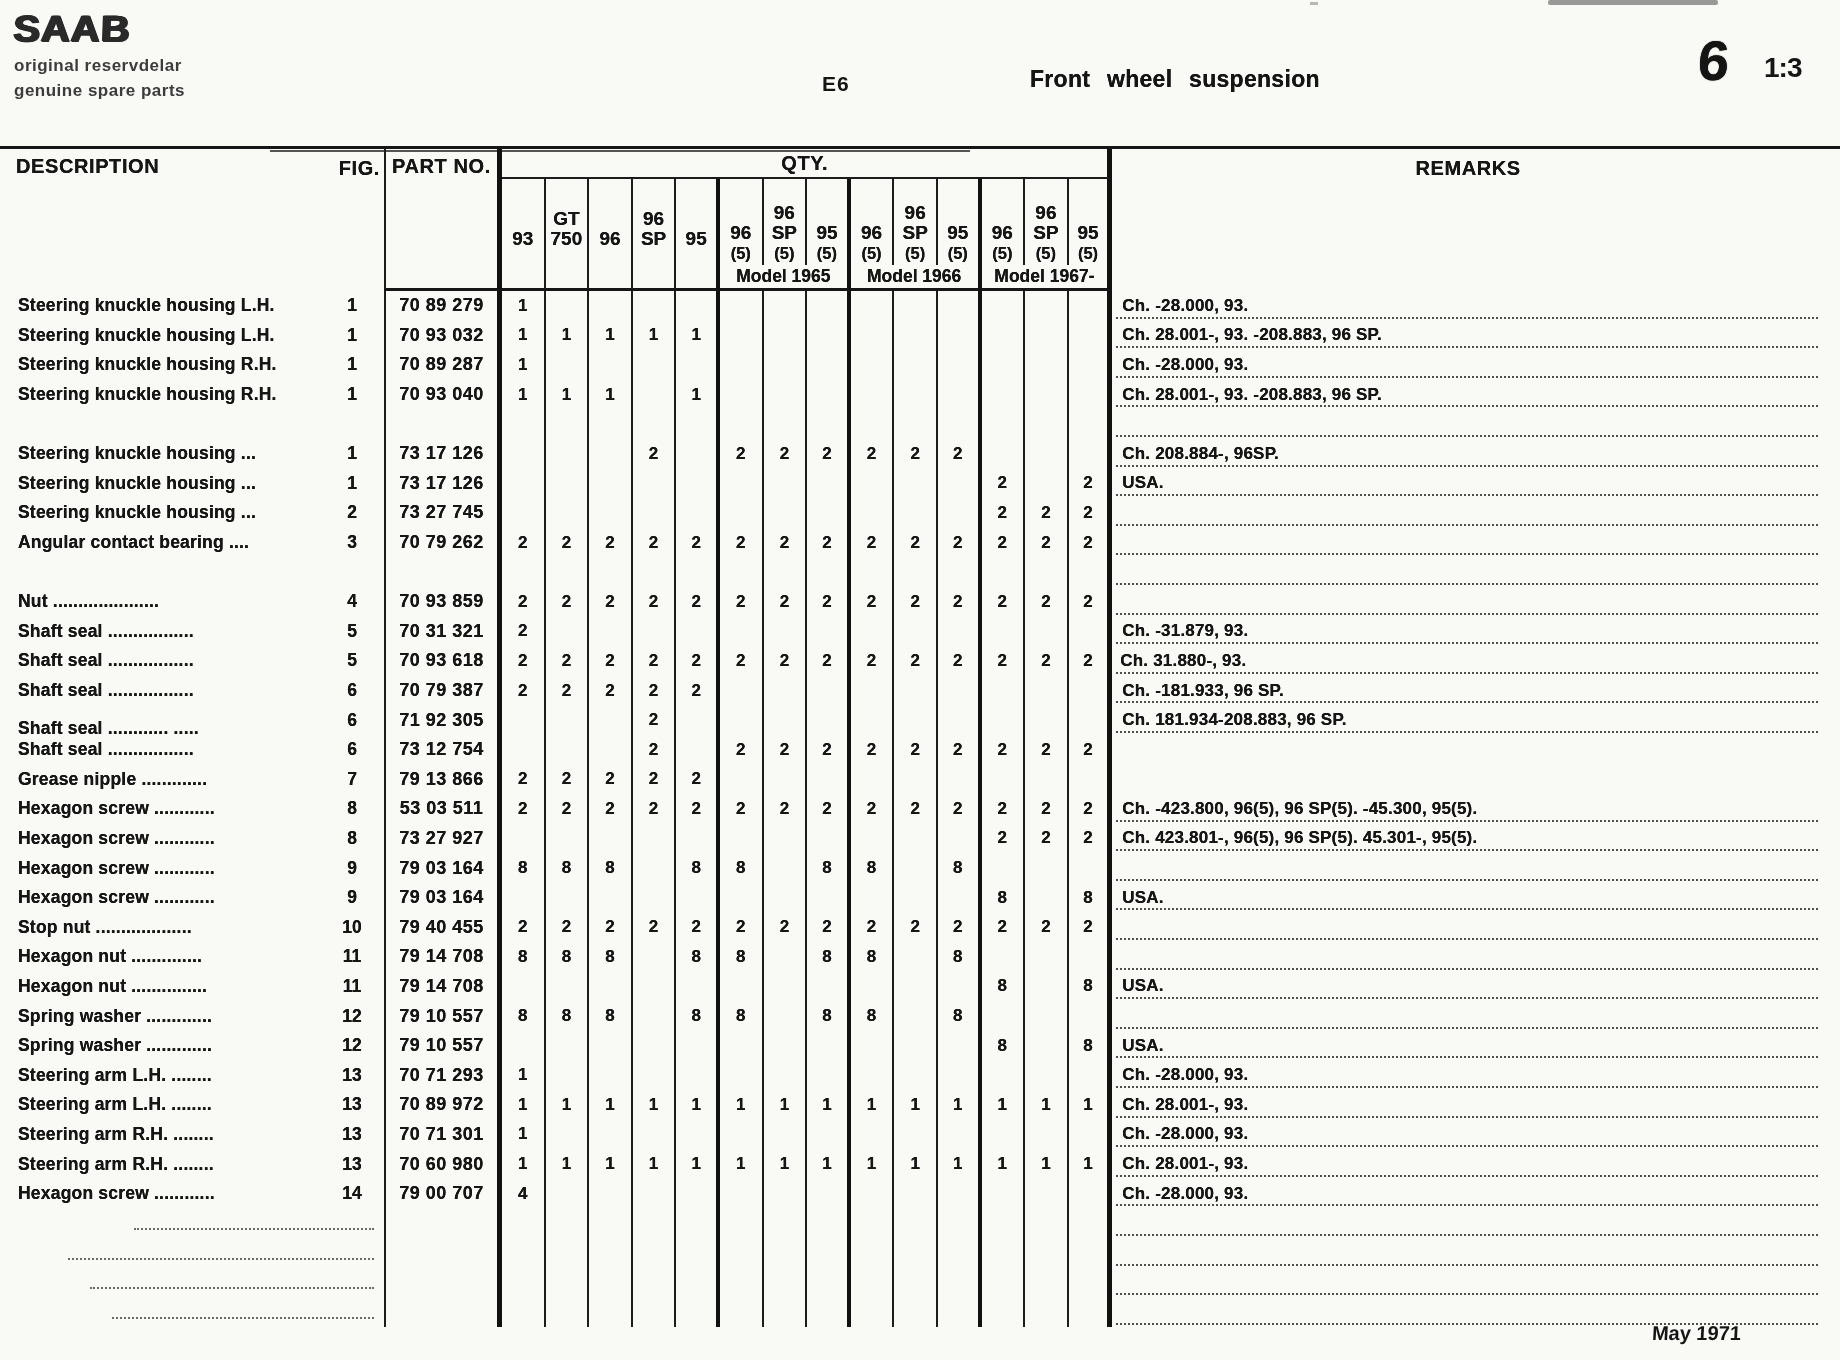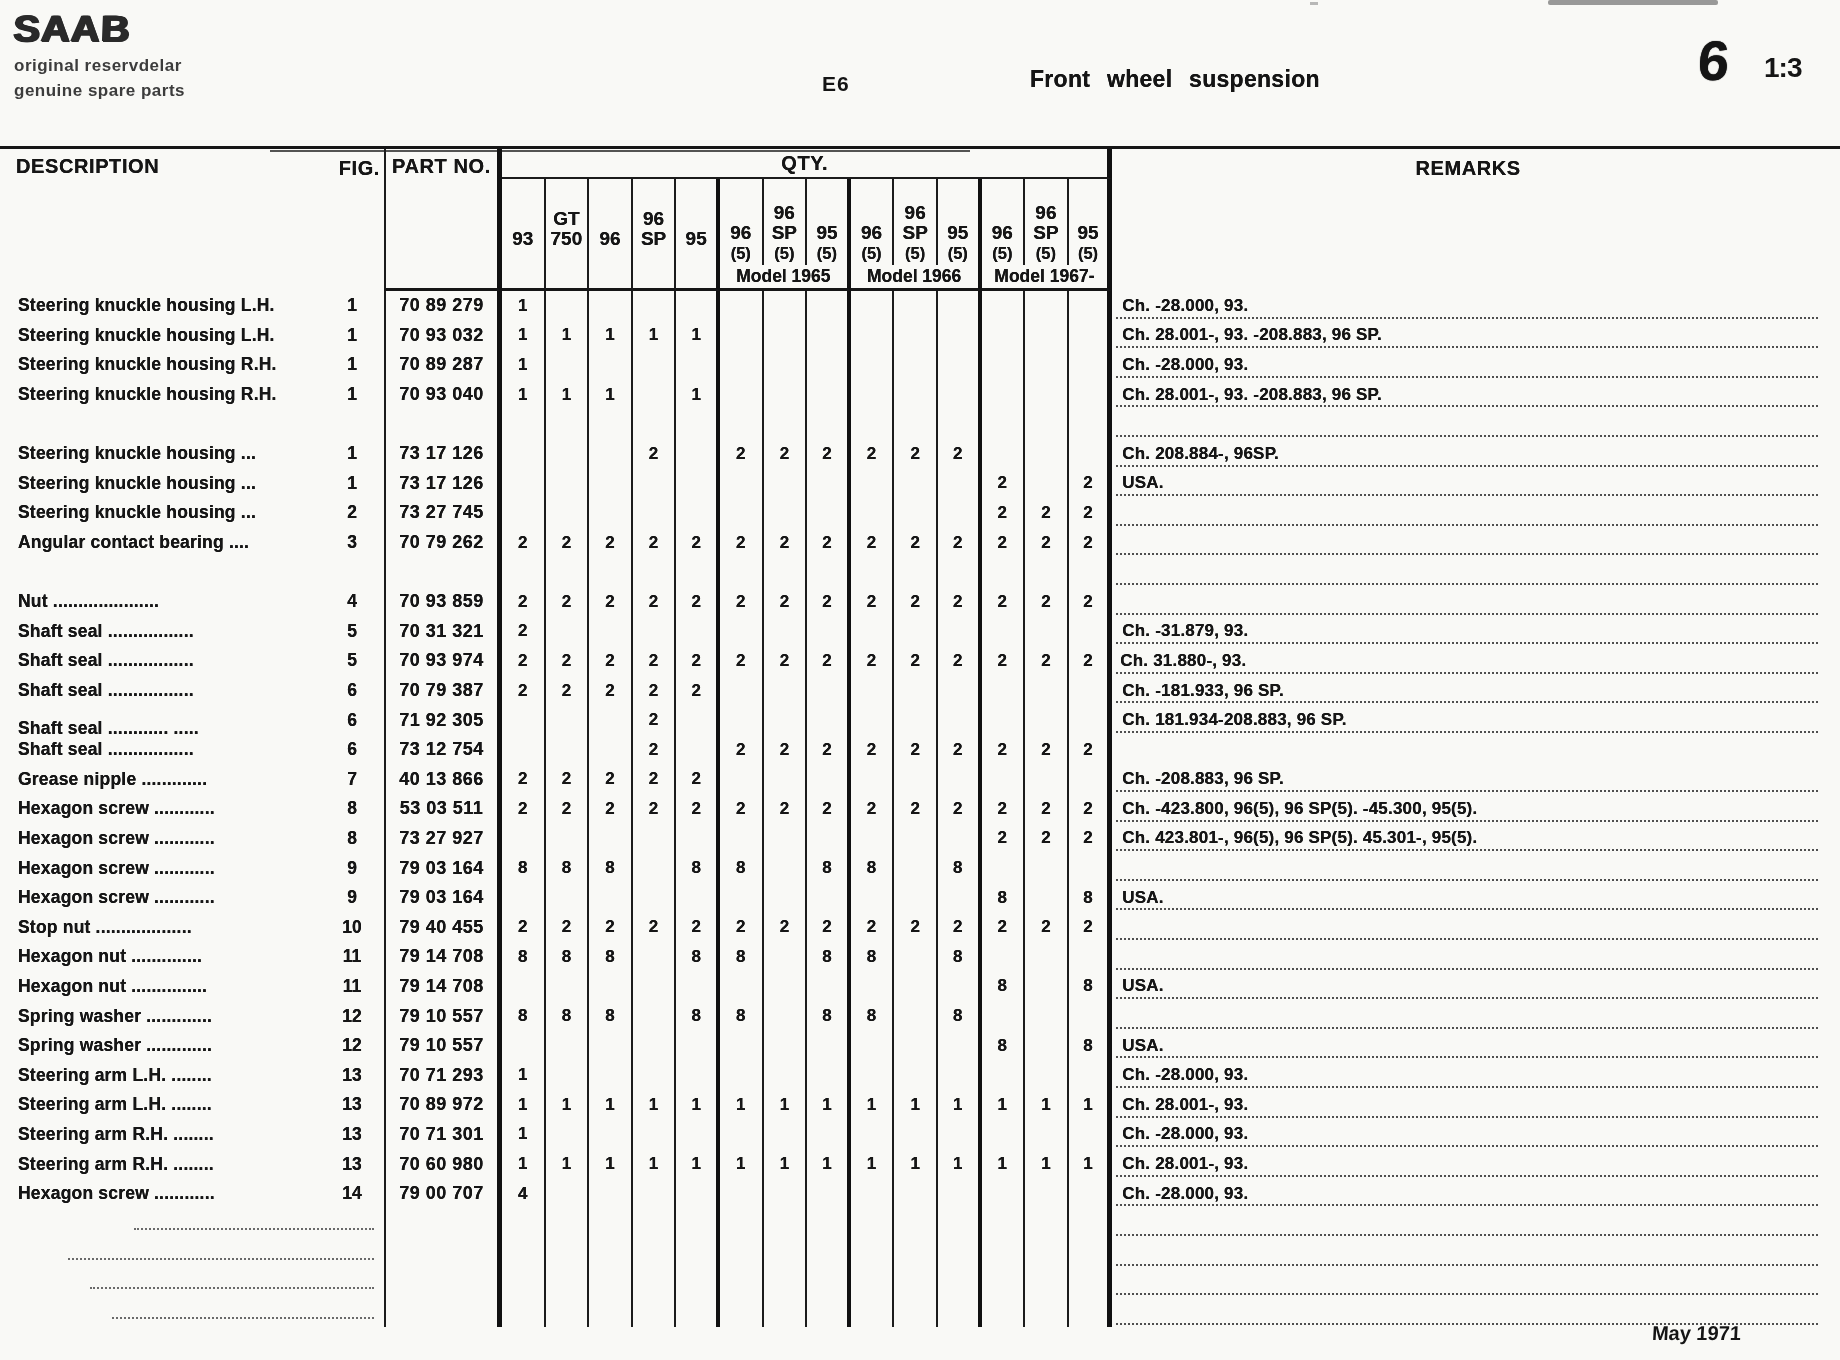--- a/index.html
+++ b/index.html
@@ -383,21 +383,21 @@
       <div class="cell b-qty vr-group" style="grid-area: 15 / 11;"></div>
       <div class="cell b-qty vr" style="grid-area: 15 / 12;"></div>
       <div class="cell b-qty vr" style="grid-area: 15 / 13;"></div>
       <div class="cell b-qty vr-group" style="grid-area: 15 / 14;"></div>
       <div class="cell b-qty vr" style="grid-area: 15 / 15;"></div>
       <div class="cell b-qty vr" style="grid-area: 15 / 16;"></div>
       <div class="cell b-qty vr-last" style="grid-area: 15 / 17;"></div>
       <div class="cell b-remarks" style="grid-area: 15 / 18;">Ch. -31.879, 93.<div class="dotline"></div></div>
       <div class="cell b-desc" style="grid-area: 16 / 1;">Shaft seal .................</div>
       <div class="cell b-fig" style="grid-area: 16 / 2;">5</div>
-      <div class="cell b-part col-part" style="grid-area: 16 / 3;">70 93 974</div>
+      <div class="cell b-part col-part" style="grid-area: 16 / 3;">70 93 618</div>
       <div class="cell b-qty vr" style="grid-area: 16 / 4;">2</div>
       <div class="cell b-qty vr" style="grid-area: 16 / 5;">2</div>
       <div class="cell b-qty vr" style="grid-area: 16 / 6;">2</div>
       <div class="cell b-qty vr" style="grid-area: 16 / 7;">2</div>
       <div class="cell b-qty vr-group" style="grid-area: 16 / 8;">2</div>
       <div class="cell b-qty vr" style="grid-area: 16 / 9;">2</div>
       <div class="cell b-qty vr" style="grid-area: 16 / 10;">2</div>
       <div class="cell b-qty vr-group" style="grid-area: 16 / 11;">2</div>
       <div class="cell b-qty vr" style="grid-area: 16 / 12;">2</div>
       <div class="cell b-qty vr" style="grid-area: 16 / 13;">2</div>
@@ -454,36 +454,35 @@
       <div class="cell b-qty vr" style="grid-area: 19 / 10;">2</div>
       <div class="cell b-qty vr-group" style="grid-area: 19 / 11;">2</div>
       <div class="cell b-qty vr" style="grid-area: 19 / 12;">2</div>
       <div class="cell b-qty vr" style="grid-area: 19 / 13;">2</div>
       <div class="cell b-qty vr-group" style="grid-area: 19 / 14;">2</div>
       <div class="cell b-qty vr" style="grid-area: 19 / 15;">2</div>
       <div class="cell b-qty vr" style="grid-area: 19 / 16;">2</div>
       <div class="cell b-qty vr-last" style="grid-area: 19 / 17;">2</div>
       <div class="cell b-desc" style="grid-area: 20 / 1;">Grease nipple .............</div>
       <div class="cell b-fig" style="grid-area: 20 / 2;">7</div>
-      <div class="cell b-part col-part" style="grid-area: 20 / 3;">40 13 866</div>
+      <div class="cell b-part col-part" style="grid-area: 20 / 3;">79 13 866</div>
       <div class="cell b-qty vr" style="grid-area: 20 / 4;">2</div>
       <div class="cell b-qty vr" style="grid-area: 20 / 5;">2</div>
       <div class="cell b-qty vr" style="grid-area: 20 / 6;">2</div>
       <div class="cell b-qty vr" style="grid-area: 20 / 7;">2</div>
       <div class="cell b-qty vr-group" style="grid-area: 20 / 8;">2</div>
       <div class="cell b-qty vr" style="grid-area: 20 / 9;"></div>
       <div class="cell b-qty vr" style="grid-area: 20 / 10;"></div>
       <div class="cell b-qty vr-group" style="grid-area: 20 / 11;"></div>
       <div class="cell b-qty vr" style="grid-area: 20 / 12;"></div>
       <div class="cell b-qty vr" style="grid-area: 20 / 13;"></div>
       <div class="cell b-qty vr-group" style="grid-area: 20 / 14;"></div>
       <div class="cell b-qty vr" style="grid-area: 20 / 15;"></div>
       <div class="cell b-qty vr" style="grid-area: 20 / 16;"></div>
       <div class="cell b-qty vr-last" style="grid-area: 20 / 17;"></div>
-      <div class="cell b-remarks" style="grid-area: 20 / 18;">Ch. -208.883, 96 SP.<div class="dotline"></div></div>
       <div class="cell b-desc" style="grid-area: 21 / 1;">Hexagon screw ............</div>
       <div class="cell b-fig" style="grid-area: 21 / 2;">8</div>
       <div class="cell b-part col-part" style="grid-area: 21 / 3;">53 03 511</div>
       <div class="cell b-qty vr" style="grid-area: 21 / 4;">2</div>
       <div class="cell b-qty vr" style="grid-area: 21 / 5;">2</div>
       <div class="cell b-qty vr" style="grid-area: 21 / 6;">2</div>
       <div class="cell b-qty vr" style="grid-area: 21 / 7;">2</div>
       <div class="cell b-qty vr-group" style="grid-area: 21 / 8;">2</div>
       <div class="cell b-qty vr" style="grid-area: 21 / 9;">2</div>
       <div class="cell b-qty vr" style="grid-area: 21 / 10;">2</div>

